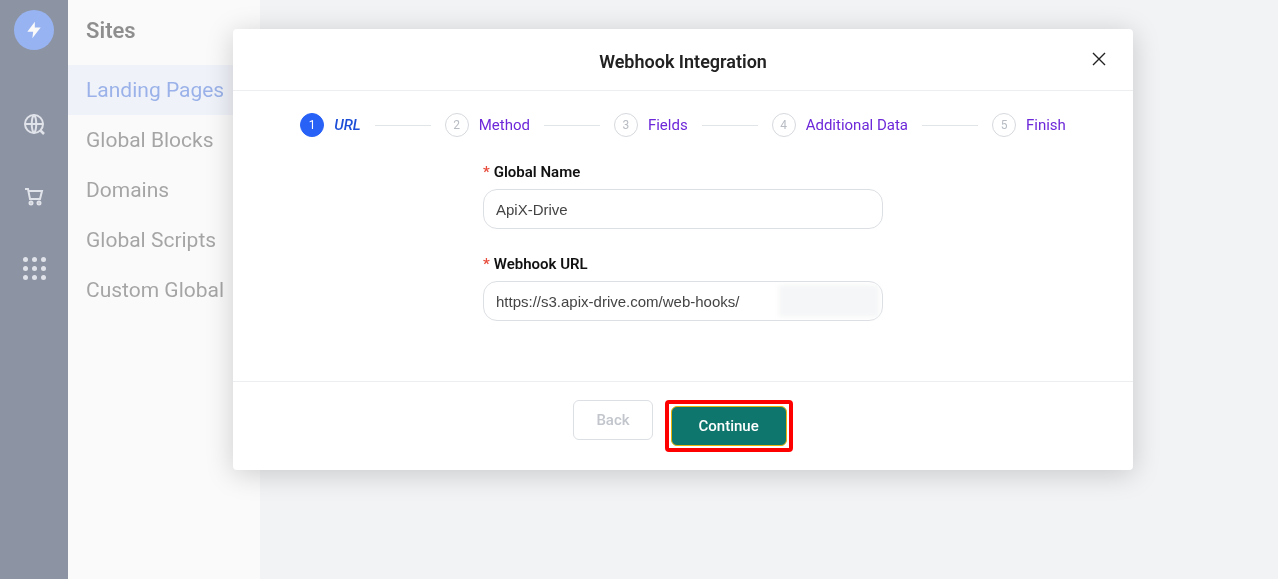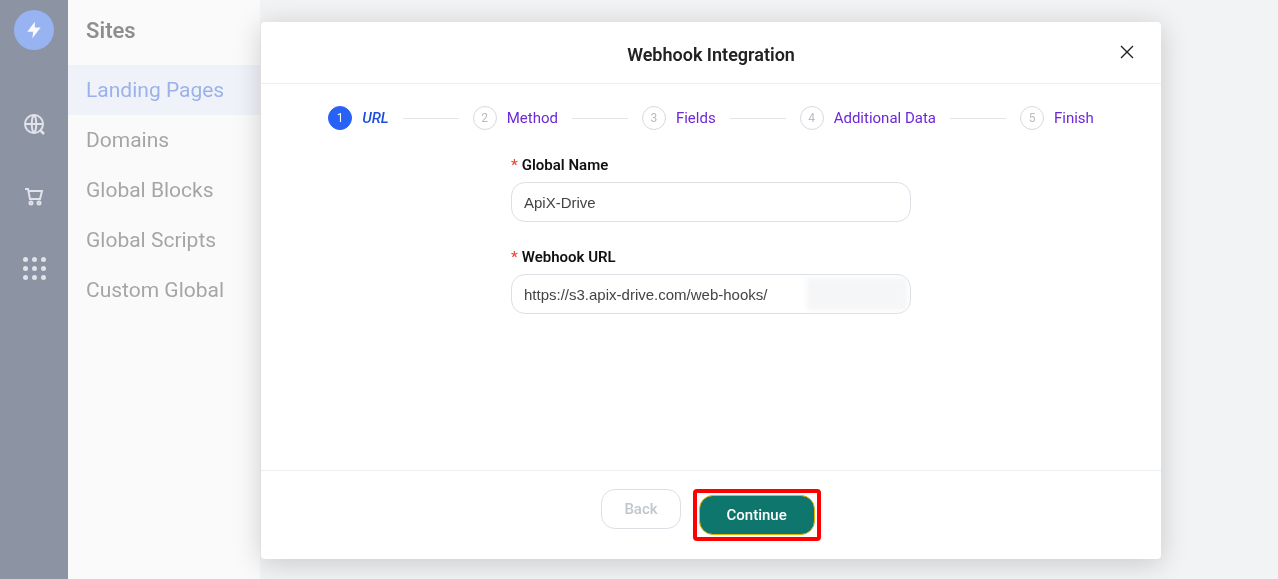--- a/index.html
+++ b/index.html
@@ -87,31 +87,30 @@
     .dim {
       position: absolute;
       inset: 0;
       background: rgba(245,245,245,0.55);
       z-index: 5;
     }
 
     
     .modal {
       position: absolute;
-      top: 22px;
+      top: 29px;
       left: 233px;
       width: 900px;
-      height: 537px;
+      height: 441px;
       background: #fff;
       border-radius: 4px;
       box-shadow: 0 4px 28px rgba(0,0,0,0.18);
       z-index: 10;
       display: flex;
       flex-direction: column;
-      margin-left: 28px;
     }
 
     .modal-header {
       position: relative;
       text-align: center;
       padding: 22px 0 18px 0;
       border-bottom: 1px solid #eceef0;
     }
     .modal-title {
       font-size: 18px;
@@ -233,21 +232,21 @@
     .modal-footer {
       border-top: 1px solid #eceef0;
       padding: 18px 0;
       display: flex;
       justify-content: center;
       gap: 12px;
     }
     .btn {
       height: 40px;
       padding: 0 22px;
-      border-radius: 14px;
+      border-radius: 6px;
       font-size: 15px;
       cursor: pointer;
       display: flex;
       align-items: center;
       justify-content: center;
       font-weight: 500;
     }
     .btn-back {
       background: #fff;
       border: 1px solid #dcdfe3;
@@ -311,22 +310,22 @@
           <span></span>
           <span></span>
         </div>
     </div>
   </div>
 
   <div class="side-panel">
     <div class="side-title">Sites</div>
     <div class="side-nav">
       <div class="nav-item active">Landing Pages</div>
+      <div class="nav-item">Global Blocks</div>
       <div class="nav-item">Domains</div>
-      <div class="nav-item">Global Blocks</div>
       <div class="nav-item">Global Scripts</div>
       <div class="nav-item">Custom Global</div>
     </div>
   </div>
 
   <div class="main-area"></div>
 
   <div class="dim"></div>
 
   <div class="modal">

